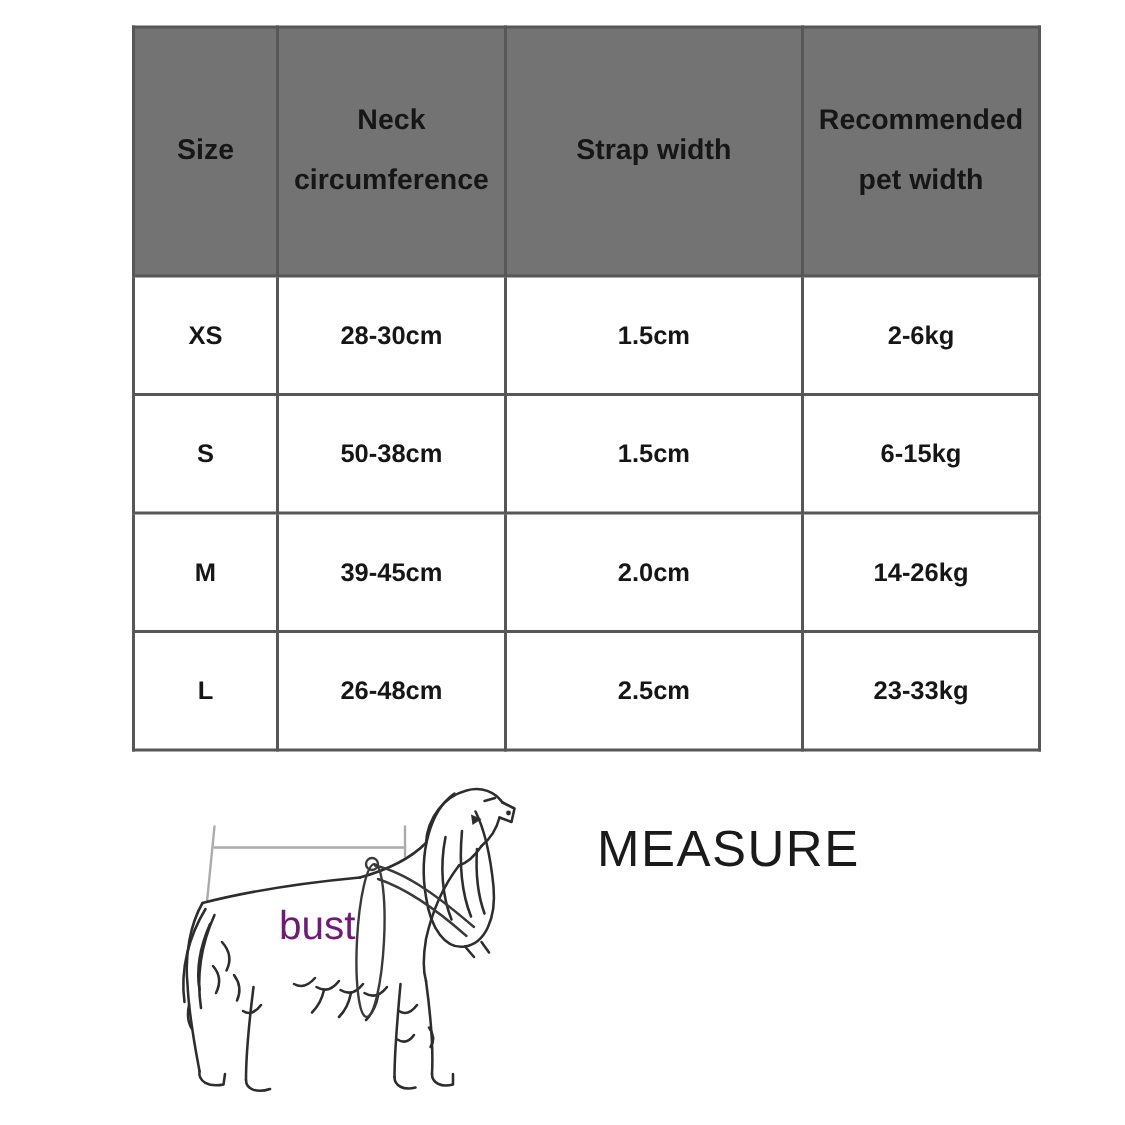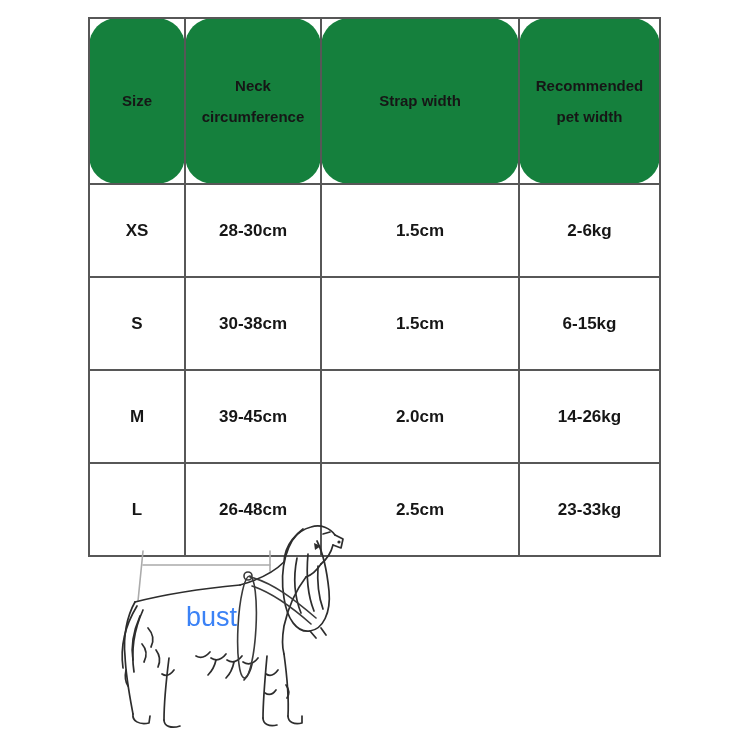--- a/index.html
+++ b/index.html
@@ -10,38 +10,37 @@
   .stage{position:relative;width:750px;height:750px;background:#ffffff;overflow:hidden;}
 
   
   .size-table{
     position:absolute;left:88px;top:17px;
     border-collapse:collapse;table-layout:fixed;
   }
   .size-table th,.size-table td{
     border:2px solid #575757;
     text-align:center;vertical-align:middle;
-    color:#161616;font-weight:bold;padding:12px;
+    color:#161616;font-weight:bold;padding:5px;
   }
   .size-table th{
-    background:#15803d;height:164px;
-    font-size:15px;line-height:2.1;
+    background:#737373;height:164px;
+    font-size:19px;line-height:2.1;
     padding:0 10px;
-    border-radius:28px;
   }
   .size-table td{height:67px;font-size:17px;}
 
   
   .back-length{
     position:absolute;left:147px;top:527px;
     font-size:25px;color:#8a8a8a;white-space:nowrap;
   }
   .bust{
     position:absolute;left:186px;top:602px;
-    font-size:27px;color:#3b82f6;
+    font-size:27px;color:#701a75;
   }
   .measure{
     position:absolute;left:398px;top:547px;
     font-size:34px;color:#1a1a1a;font-weight:500;letter-spacing:1px;
     white-space:nowrap;
   }
 
   .dog-sketch{position:absolute;left:90px;top:520px;}
 
   
@@ -77,21 +76,21 @@
     </thead>
     <tbody>
       <tr>
         <td>XS</td>
         <td>28-30cm</td>
         <td>1.5cm</td>
         <td>2-6kg</td>
       </tr>
       <tr>
         <td>S</td>
-        <td>30-38cm</td>
+        <td>50-38cm</td>
         <td>1.5cm</td>
         <td>6-15kg</td>
       </tr>
       <tr>
         <td>M</td>
         <td>39-45cm</td>
         <td>2.0cm</td>
         <td>14-26kg</td>
       </tr>
       <tr>
@@ -167,15 +166,16 @@
 
     <g fill="none" stroke="#3a3a3a" stroke-width="1.6" stroke-linecap="round">
       <ellipse cx="157" cy="107" rx="9" ry="51" transform="rotate(3 157 107)"></ellipse>
       <circle cx="158" cy="56" r="4"></circle>
       <path d="M160,57 C182,62 205,80 226,98"></path>
       <path d="M162,66 C183,73 204,89 221,104"></path>
     </g>
   </svg>
 
   <span class="bust">bust</span>
+  <span class="measure">MEASURE</span>
 
 
 </div>
 
 </body></html>

